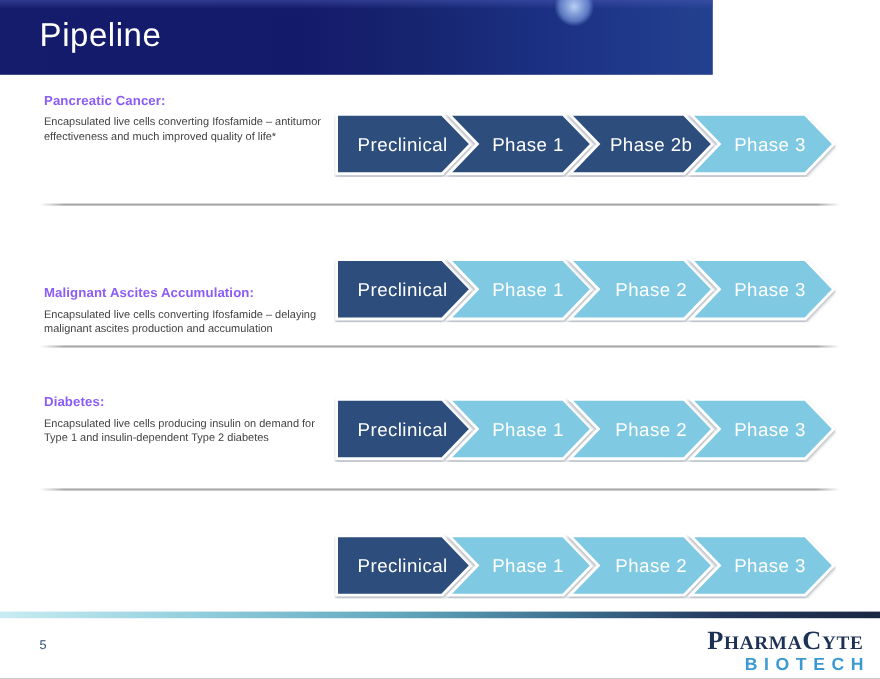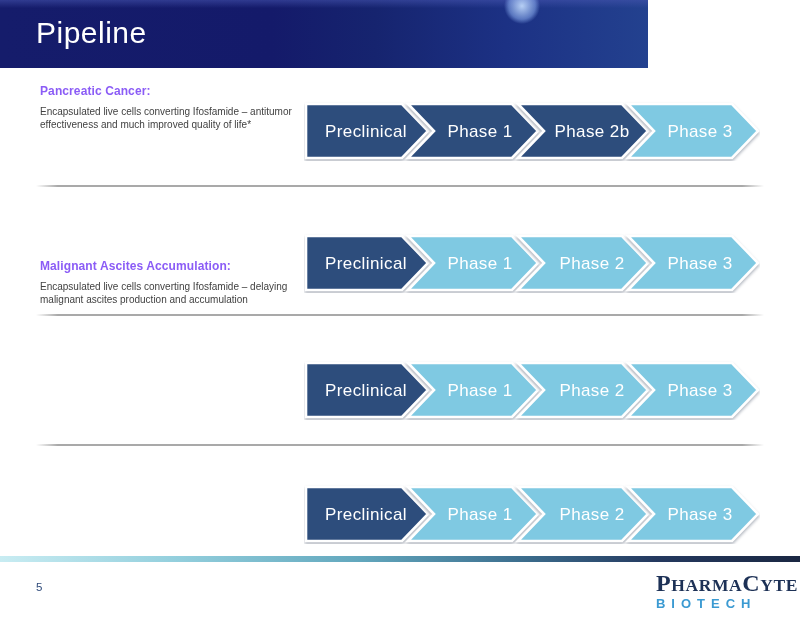--- a/index.html
+++ b/index.html
@@ -49,28 +49,28 @@
   
   .bottom-bar {
     position:absolute; left:0; top:556px; width:800px; height:6px;
     background:linear-gradient(90deg,#c8ecf2 0%, #93cfdd 22%, #62a7bd 45%, #3c6e8e 65%, #24395f 82%, #1a2742 100%);
   }
   .page-number { position:absolute; left:36px; top:581px; font-size:11.5px; color:#2e4a7a; }
   .footnote {
     position:absolute; left:92px; top:573px; width:481px;
     font-size:8px; line-height:1.55; color:#1c2340; letter-spacing:0.1px;
   }
-  .logo { position:absolute; right:2px; top:571px; }
+  .logo { position:absolute; right:15px; top:571px; text-align:right; }
   .logo-main {
     font-family:"Liberation Serif", serif; color:#1d3156; font-weight:600;
     font-size:17.5px; letter-spacing:0.6px; line-height:1;
   }
   .logo-main .lg { font-size:24px; }
   .logo-sub {
-    font-size:13px; font-weight:700; color:#3b9ad2;
+    font-size:16px; font-weight:700; color:#3b9ad2;
     letter-spacing:6px; margin-right:-6px; margin-top:2px; line-height:1;
   }
 </style>
 </head>
 <body>
 
 <div class="slide">
 
   <div class="header">
     <h1>Pipeline</h1>
@@ -103,20 +103,24 @@
     <polygon points="214,3 318,3 344,30 318,57 214,57 240,30" fill="#7fc9e2"></polygon>
     <polygon points="324,3 428,3 454,30 428,57 324,57 350,30" fill="#7fc9e2"></polygon>
     <text x="62" y="36">Preclinical</text>
     <text x="176" y="36">Phase 1</text>
     <text x="288" y="36">Phase 2</text>
     <text x="396" y="36">Phase 3</text>
   </svg>
 
   <div class="divider" style="top:314px;"></div>
 
+  <div class="section-text" style="top:358px;">
+    <h2>Diabetes:</h2>
+    <p>Encapsulated live cells producing insulin on demand for Type 1 and insulin-dependent Type 2 diabetes</p>
+  </div>
   <svg class="phase-row" style="top:360px;" width="456" height="60" viewBox="0 0 456 60">
     <polygon points="2,3 98,3 124,30 98,57 2,57" fill="#2d4d7c"></polygon>
     <polygon points="104,3 208,3 234,30 208,57 104,57 130,30" fill="#7fc9e2"></polygon>
     <polygon points="214,3 318,3 344,30 318,57 214,57 240,30" fill="#7fc9e2"></polygon>
     <polygon points="324,3 428,3 454,30 428,57 324,57 350,30" fill="#7fc9e2"></polygon>
     <text x="62" y="36">Preclinical</text>
     <text x="176" y="36">Phase 1</text>
     <text x="288" y="36">Phase 2</text>
     <text x="396" y="36">Phase 3</text>
   </svg>

